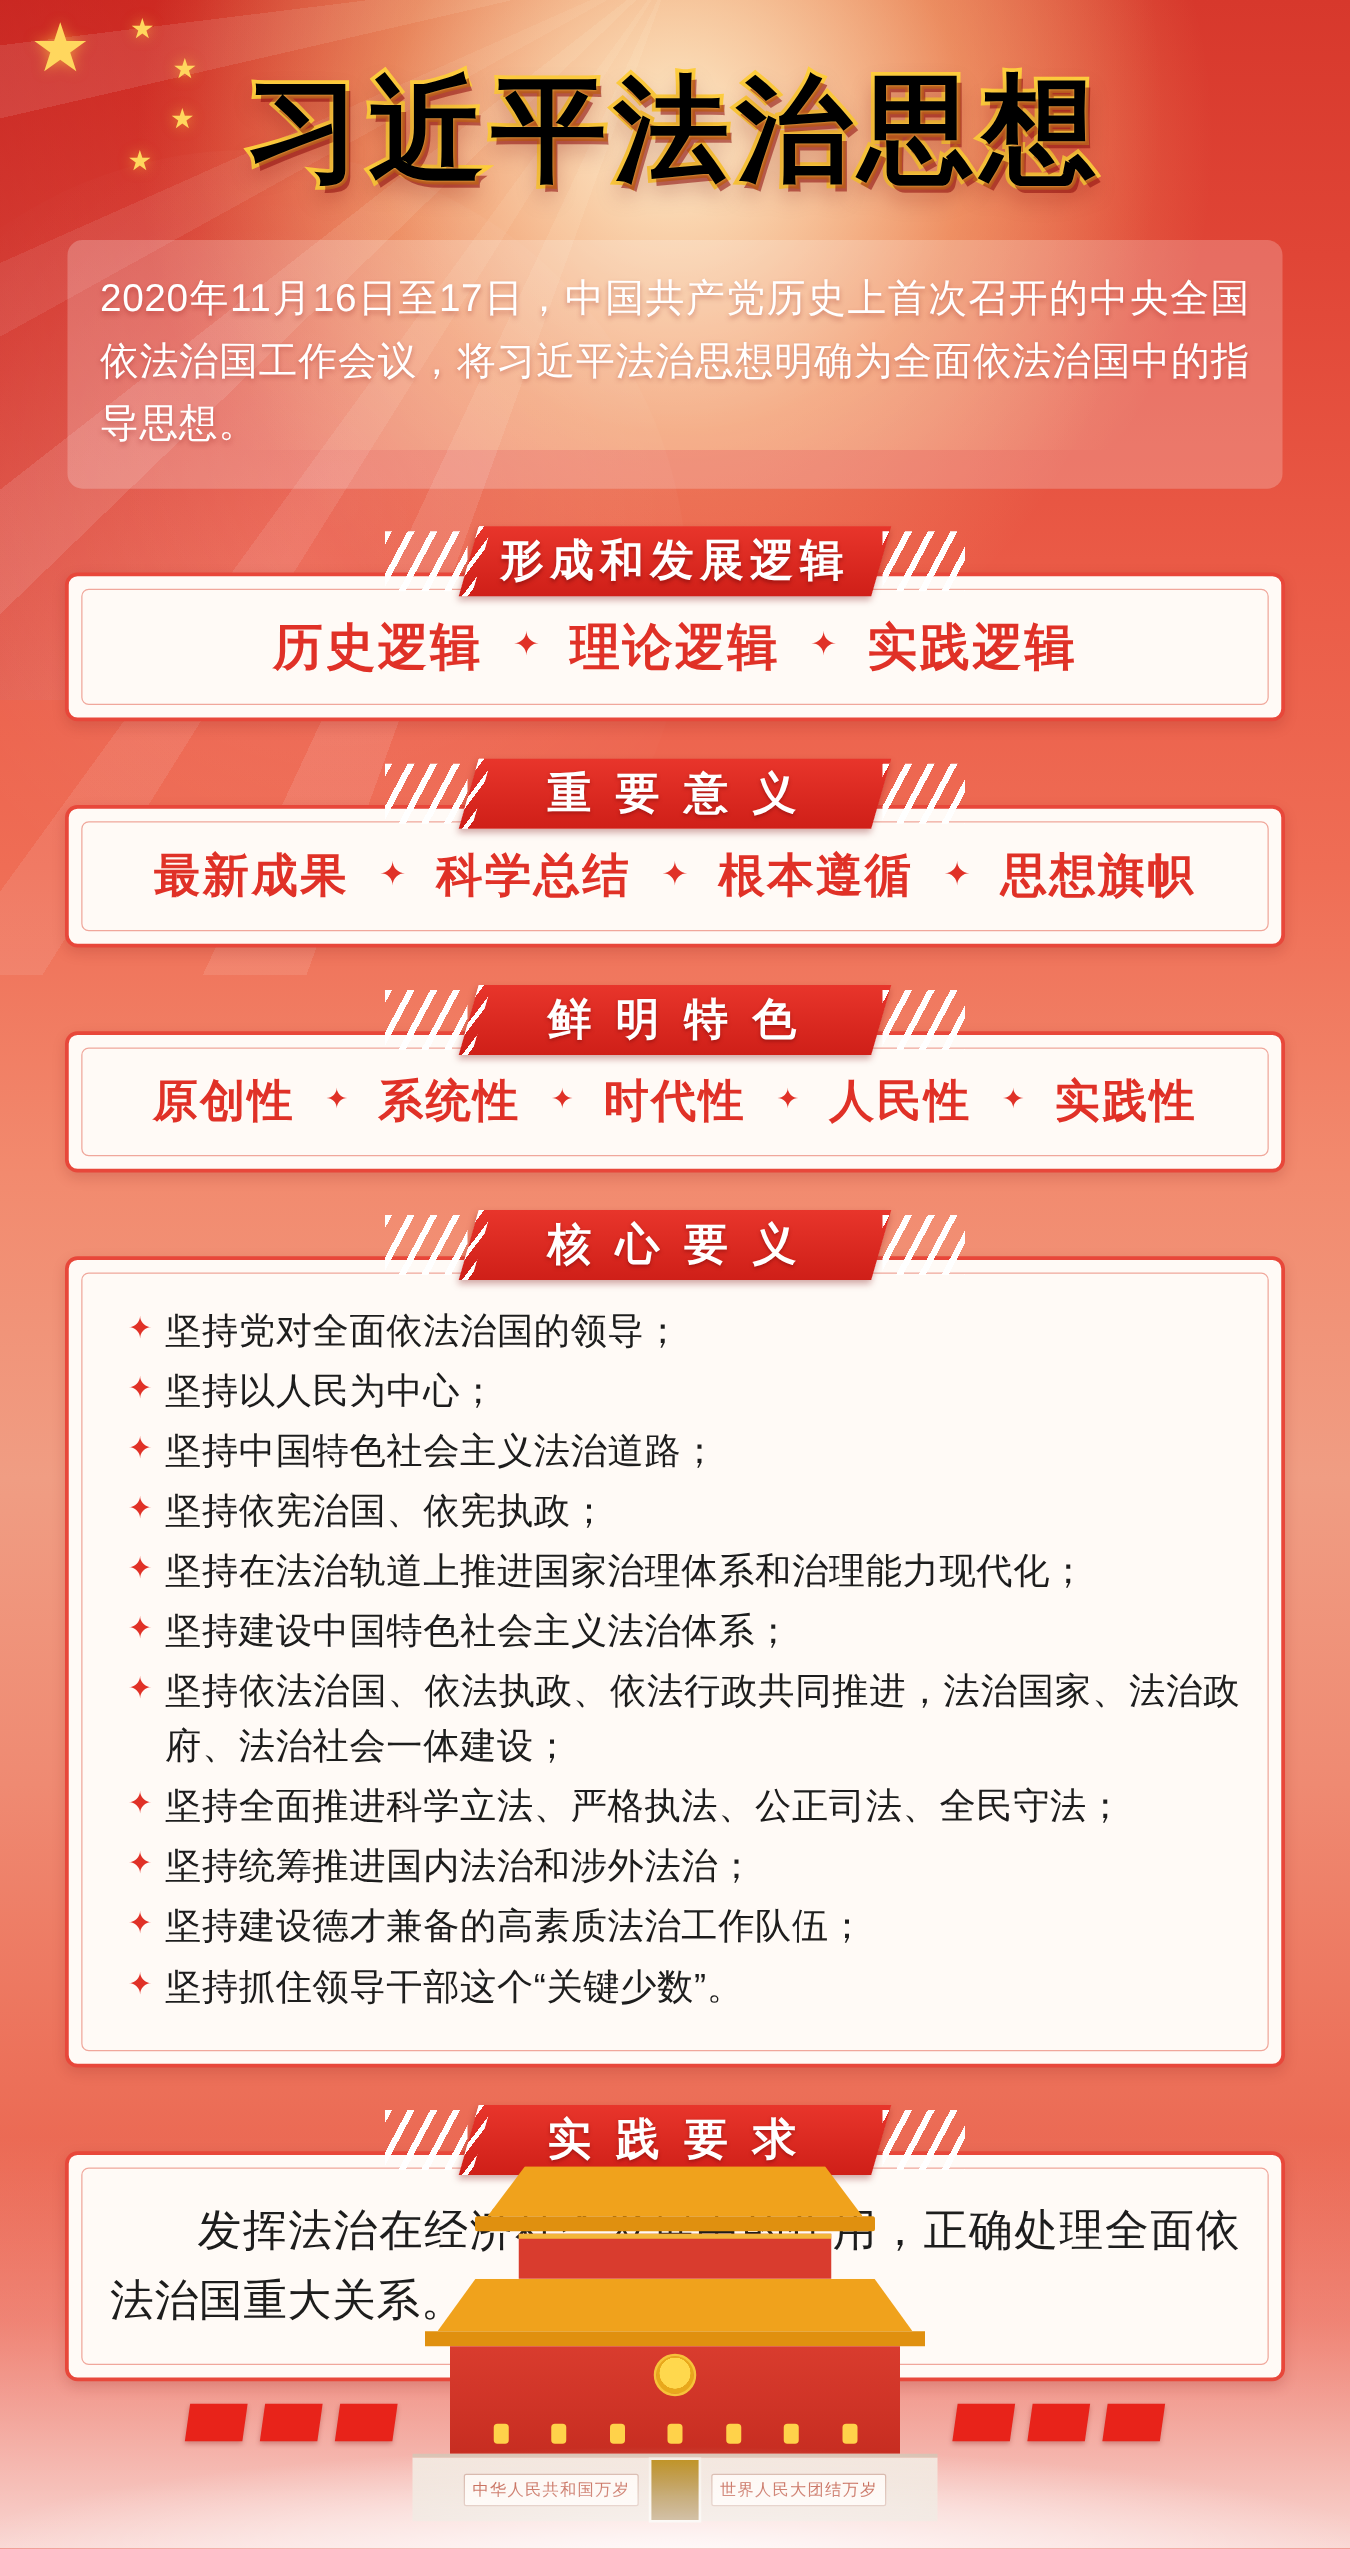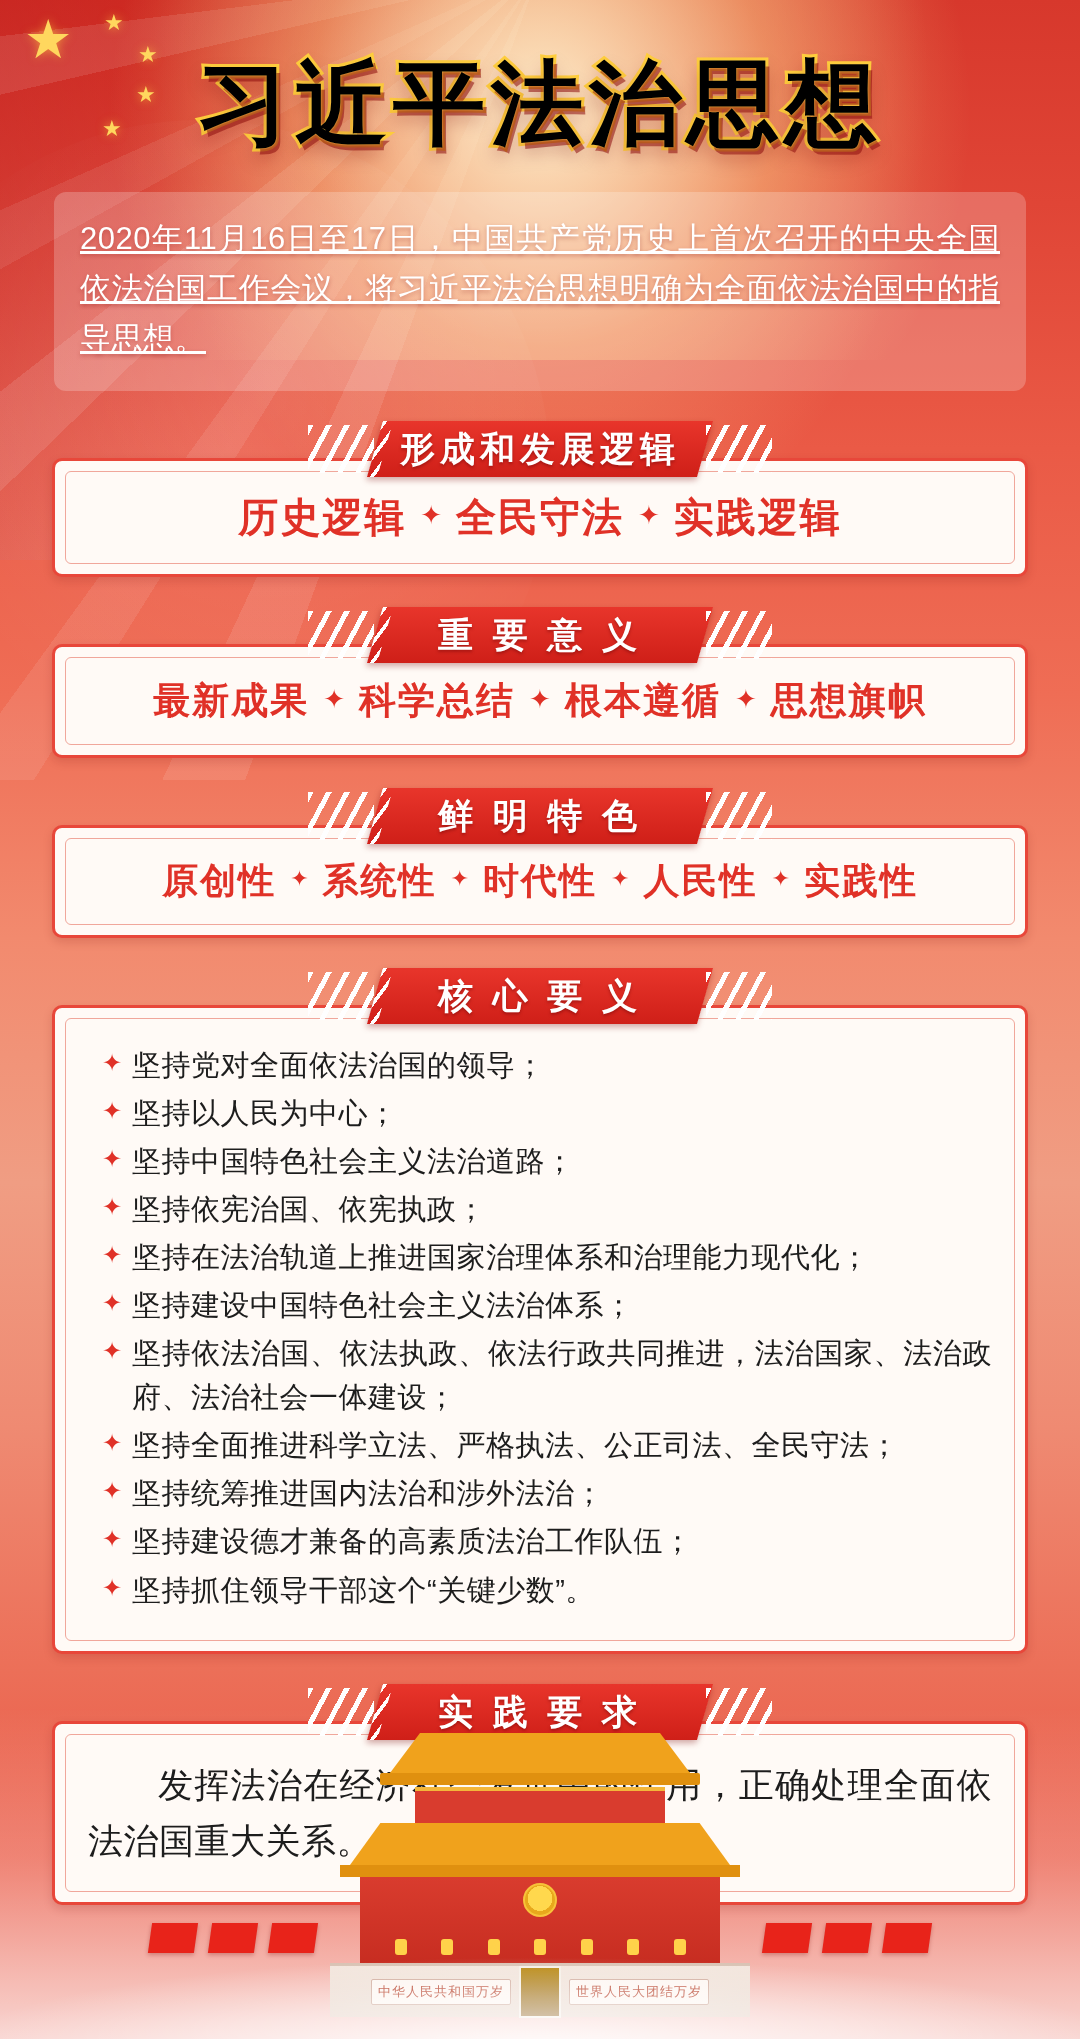--- a/index.html
+++ b/index.html
@@ -115,21 +115,20 @@
     background: rgba(255,255,255,.22);
     border-radius: 12px;
     padding: 22px 26px 26px 26px;
     color: #ffffff;
     font-size: 31px;
     line-height: 1.62;
     text-align: justify;
     text-indent: 0;
     text-shadow: 0 2px 4px rgba(140,20,20,.35);
     letter-spacing: .5px;
-    text-decoration: underline;
   }
 
   
   .sec-head {
     position: relative;
     margin: 30px auto 0 auto;
     width: 470px;
     height: 45px;
   }
   .sec-head .ribbon {
@@ -180,21 +179,21 @@
   .card-inner {
     border: 1.5px solid #f0a79b;
     border-radius: 6px;
     padding: 18px 16px;
   }
 
   .row-items {
     display: flex;
     align-items: center;
     justify-content: center;
-    gap: 14px;
+    gap: 24px;
     flex-wrap: nowrap;
   }
   .row-items .item {
     color: #e03127;
     font-size: 40px;
     font-weight: bold;
     letter-spacing: 2px;
     white-space: nowrap;
   }
   .row-items .sep {
@@ -384,21 +383,21 @@
     <div class="ribbon"></div>
     <div class="slash-l"></div>
     <div class="slash-r"></div>
     <div class="sec-title">形成和发展逻辑</div>
   </div>
   <div class="card">
     <div class="card-inner">
       <div class="row-items">
         <span class="item">历史逻辑</span>
         <span class="sep">✦</span>
-        <span class="item">全民守法</span>
+        <span class="item">理论逻辑</span>
         <span class="sep">✦</span>
         <span class="item">实践逻辑</span>
       </div>
     </div>
   </div>
 
   <div class="sec-head">
     <div class="ribbon"></div>
     <div class="slash-l"></div>
     <div class="slash-r"></div>

